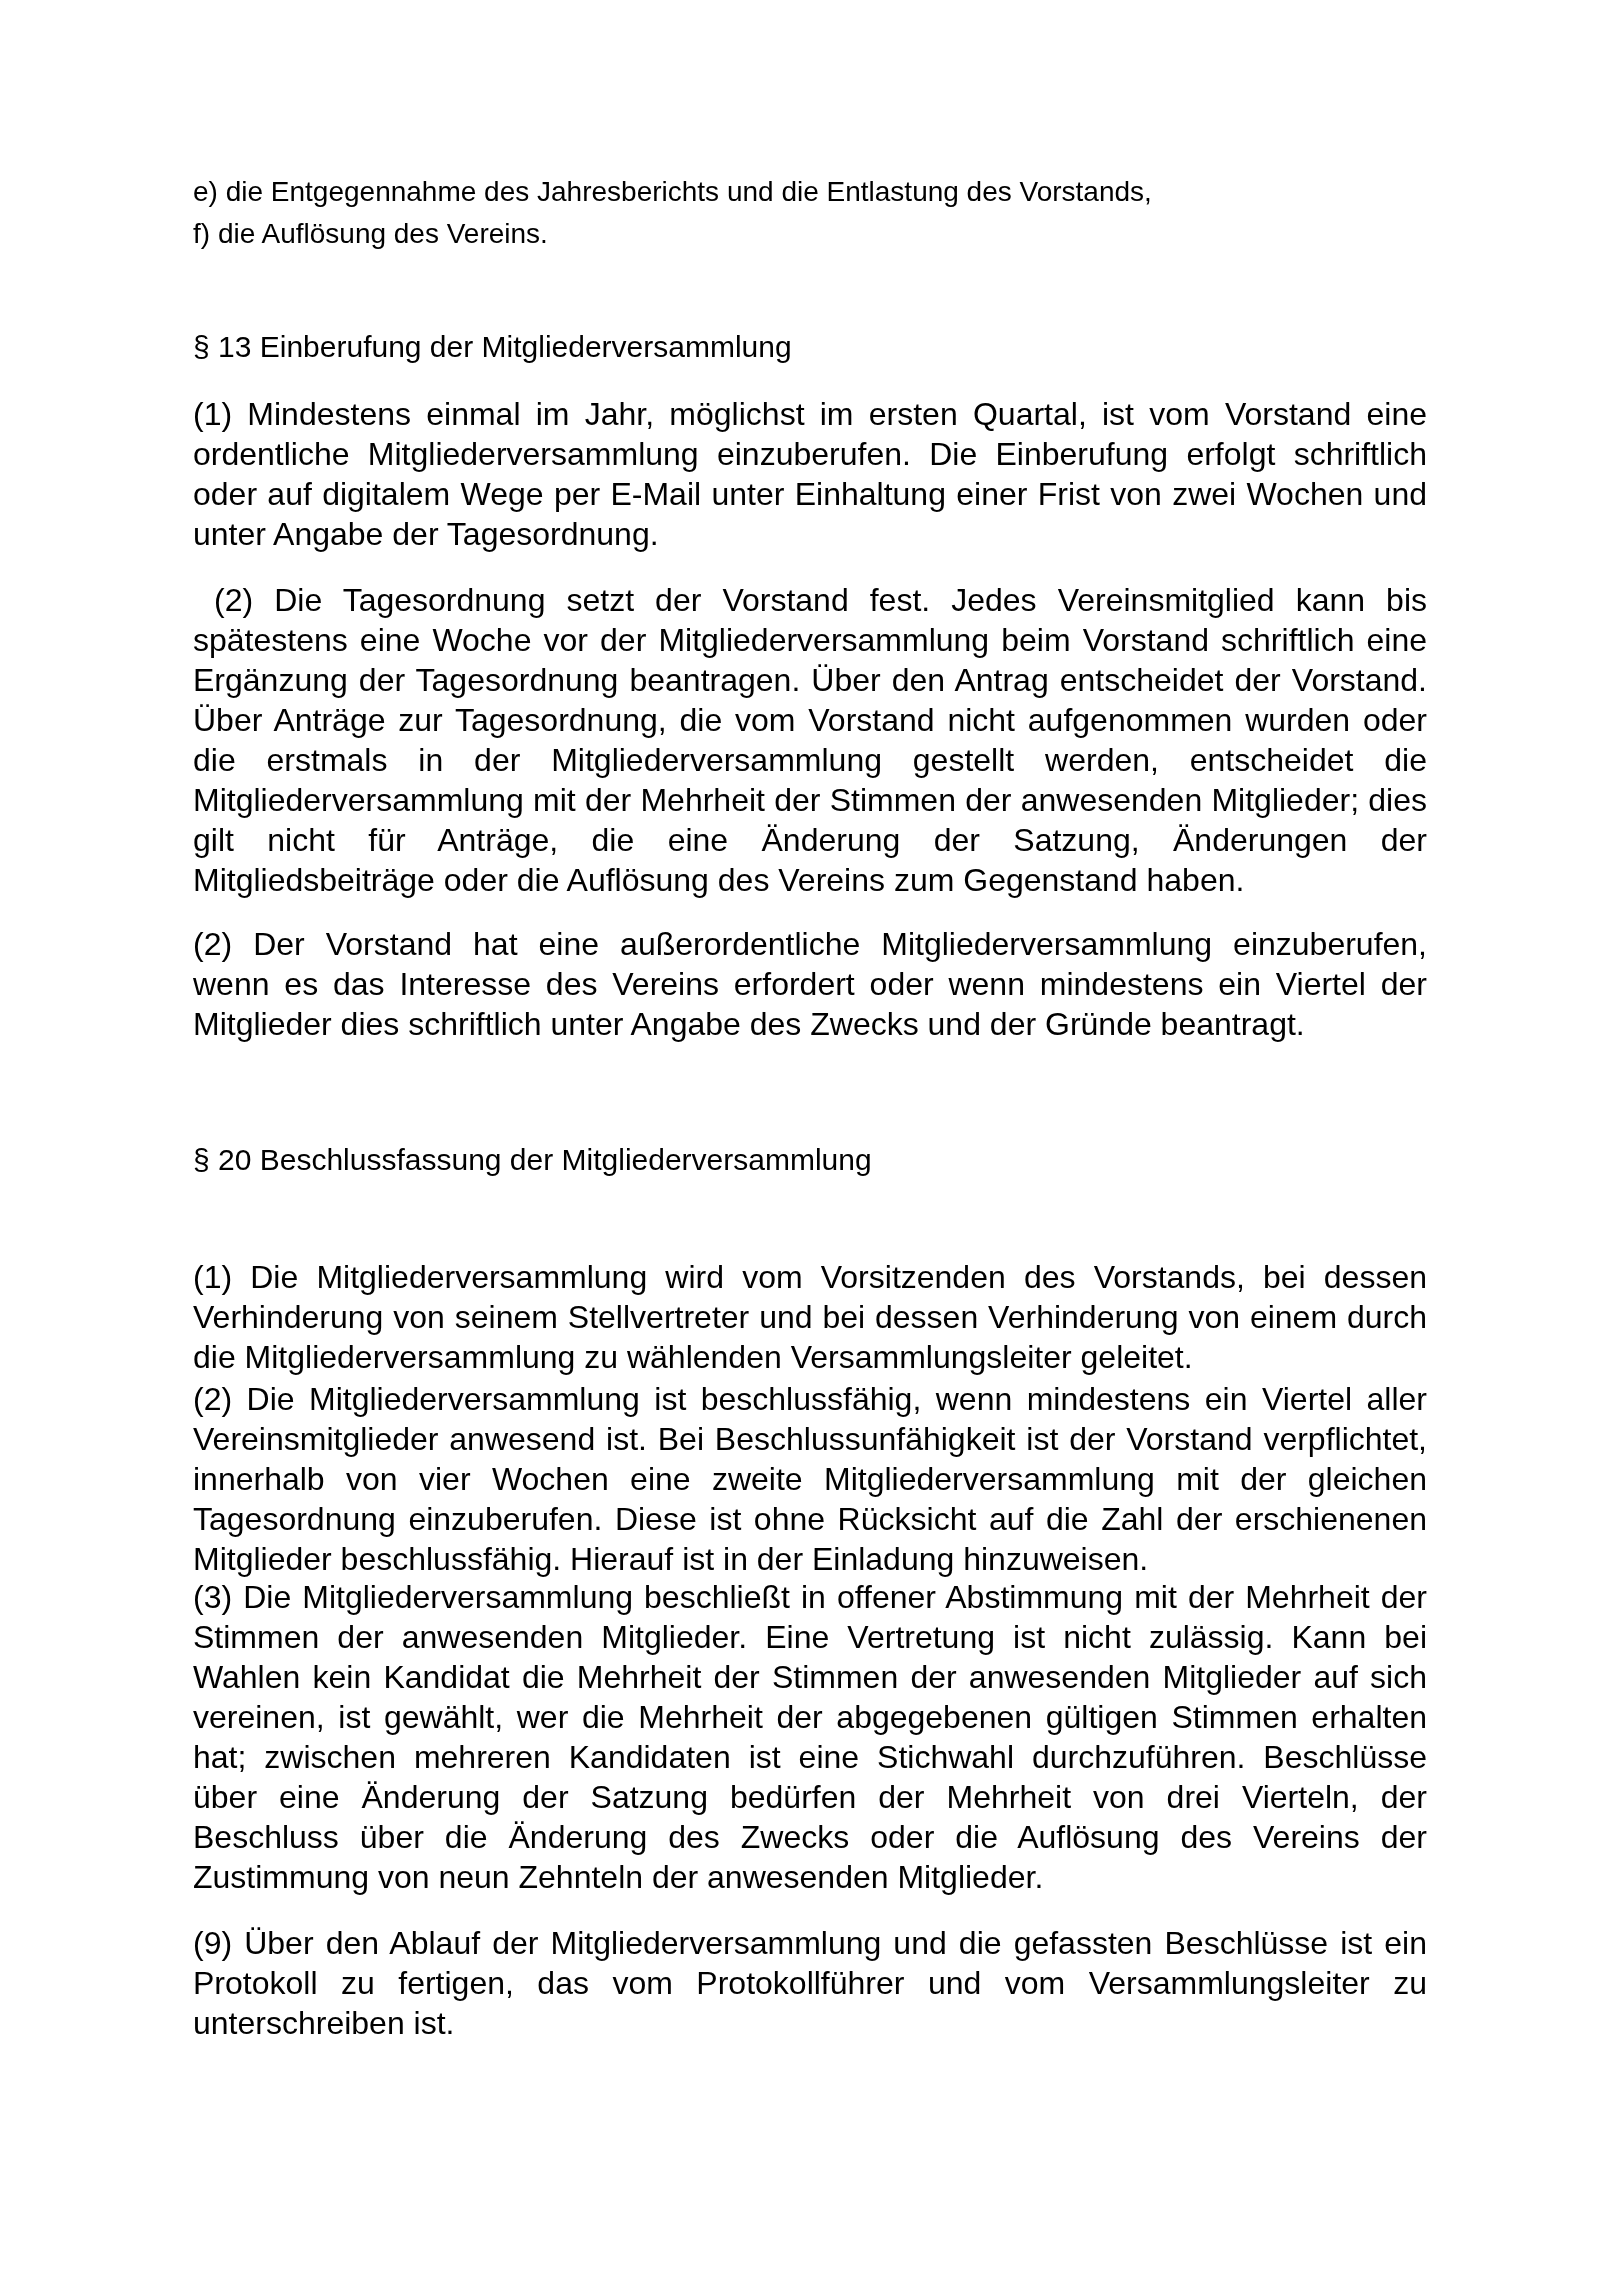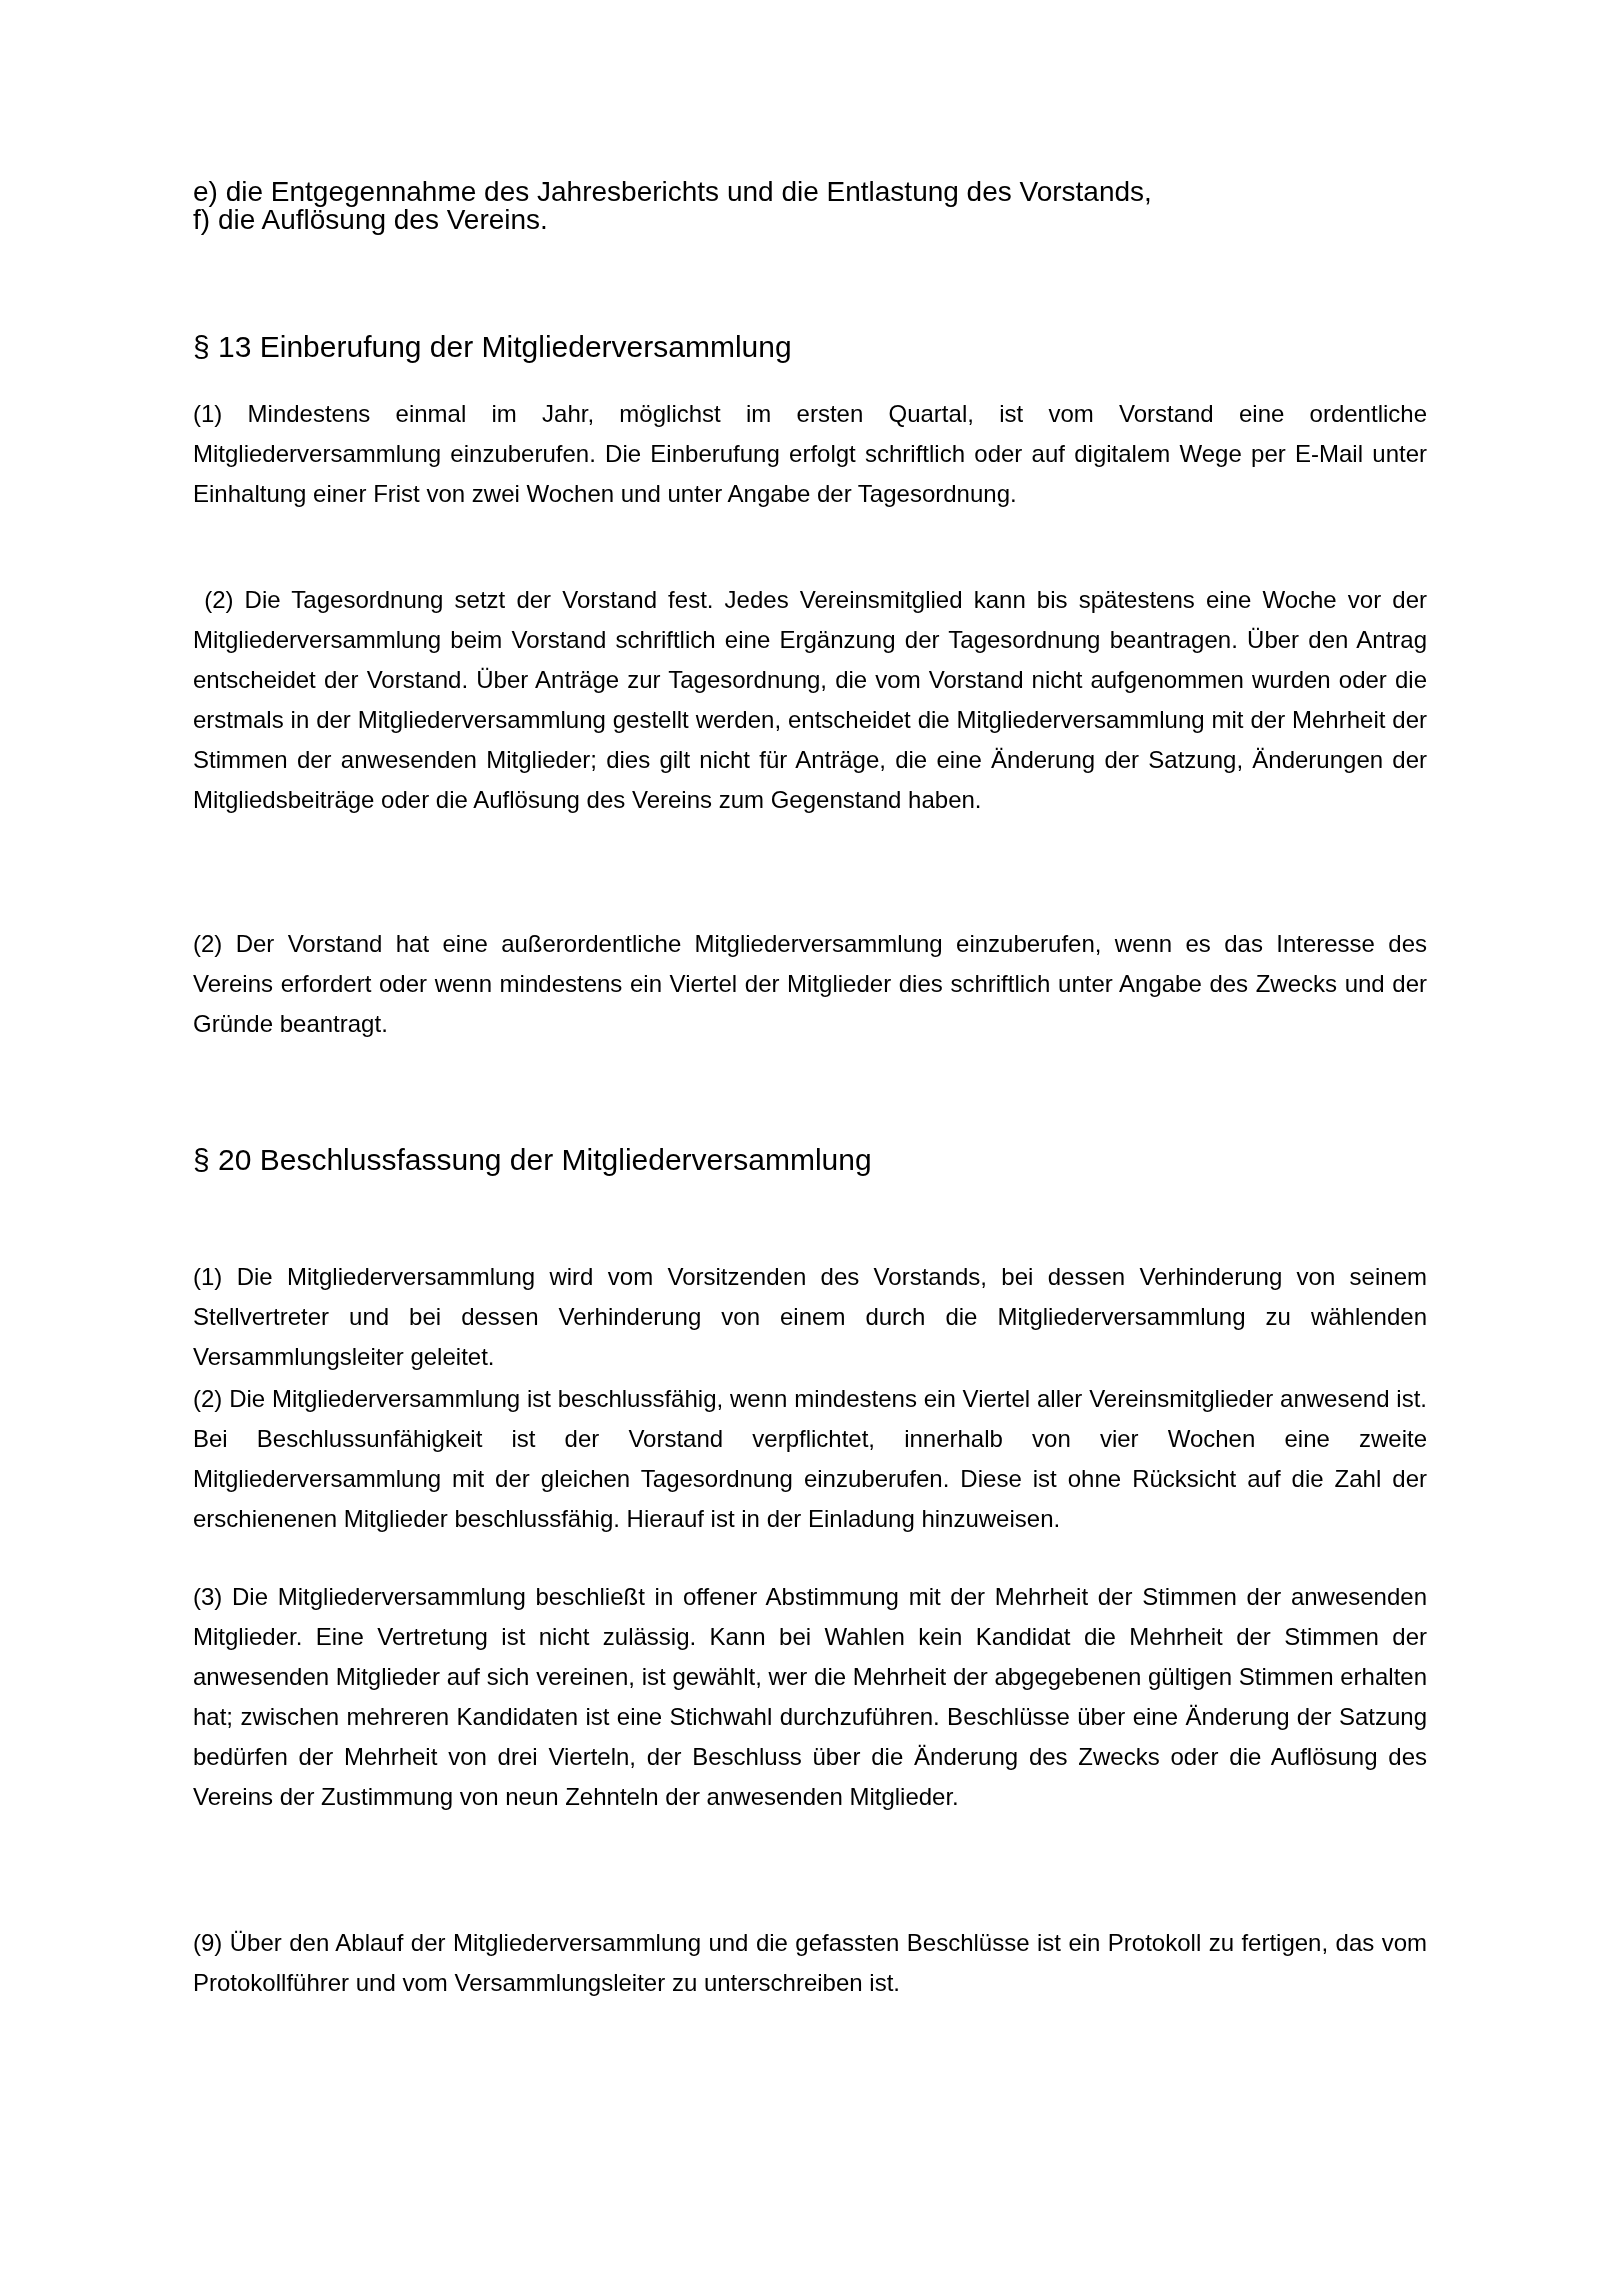--- a/index.html
+++ b/index.html
@@ -35,33 +35,33 @@
       font-size: 30px;
       font-weight: normal;
       line-height: 39px;
       white-space: nowrap;
     }
     .para {
       position: absolute;
       left: 0;
       width: 1234px;
       margin: 0;
-      font-size: 24px;
+      font-size: 32px;
       line-height: 40px;
       text-align: justify;
       text-align-last: left;
     }
   </style>
 </head>
 <body>
 
 <div class="page">
 
   <div class="list-line" style="top:172px;text-align:right;">e) die Entgegennahme des Jahresberichts und die Entlastung des Vorstands,</div>
-  <div class="list-line" style="top:200px;">f) die Auflösung des Vereins.</div>
+  <div class="list-line" style="top:214px;">f) die Auflösung des Vereins.</div>
 
   <h2 class="heading" style="top:327px;">§ 13 Einberufung der Mitgliederversammlung</h2>
 
   <p class="para" style="top:394px;">(1) Mindestens einmal im Jahr, möglichst im ersten Quartal, ist vom Vorstand eine ordentliche Mitgliederversammlung einzuberufen. Die Einberufung erfolgt schriftlich oder auf digitalem Wege per E-Mail unter Einhaltung einer Frist von zwei Wochen und unter Angabe der Tagesordnung.</p>
   <p class="para" style="top:580px; white-space: pre-wrap;"> (2) Die Tagesordnung setzt der Vorstand fest. Jedes Vereinsmitglied kann bis spätestens eine Woche vor der Mitgliederversammlung beim Vorstand schriftlich eine Ergänzung der Tagesordnung beantragen. Über den Antrag entscheidet der Vorstand. Über Anträge zur Tagesordnung, die vom Vorstand nicht aufgenommen wurden oder die erstmals in der Mitgliederversammlung gestellt werden, entscheidet die Mitgliederversammlung mit der Mehrheit der Stimmen der anwesenden Mitglieder; dies gilt nicht für Anträge, die eine Änderung der Satzung, Änderungen der Mitgliedsbeiträge oder die Auflösung des Vereins zum Gegenstand haben.</p>
   <p class="para" style="top:924px;">(2) Der Vorstand hat eine außerordentliche Mitgliederversammlung einzuberufen, wenn es das Interesse des Vereins erfordert oder wenn mindestens ein Viertel der Mitglieder dies schriftlich unter Angabe des Zwecks und der Gründe beantragt.</p>
 
   <h2 class="heading" style="top:1140px;">§ 20 Beschlussfassung der Mitgliederversammlung</h2>
 
   <p class="para" style="top:1257px;">(1) Die Mitgliederversammlung wird vom Vorsitzenden des Vorstands, bei dessen Verhinderung von seinem Stellvertreter und bei dessen Verhinderung von einem durch die Mitgliederversammlung zu wählenden Versammlungsleiter geleitet.</p>

